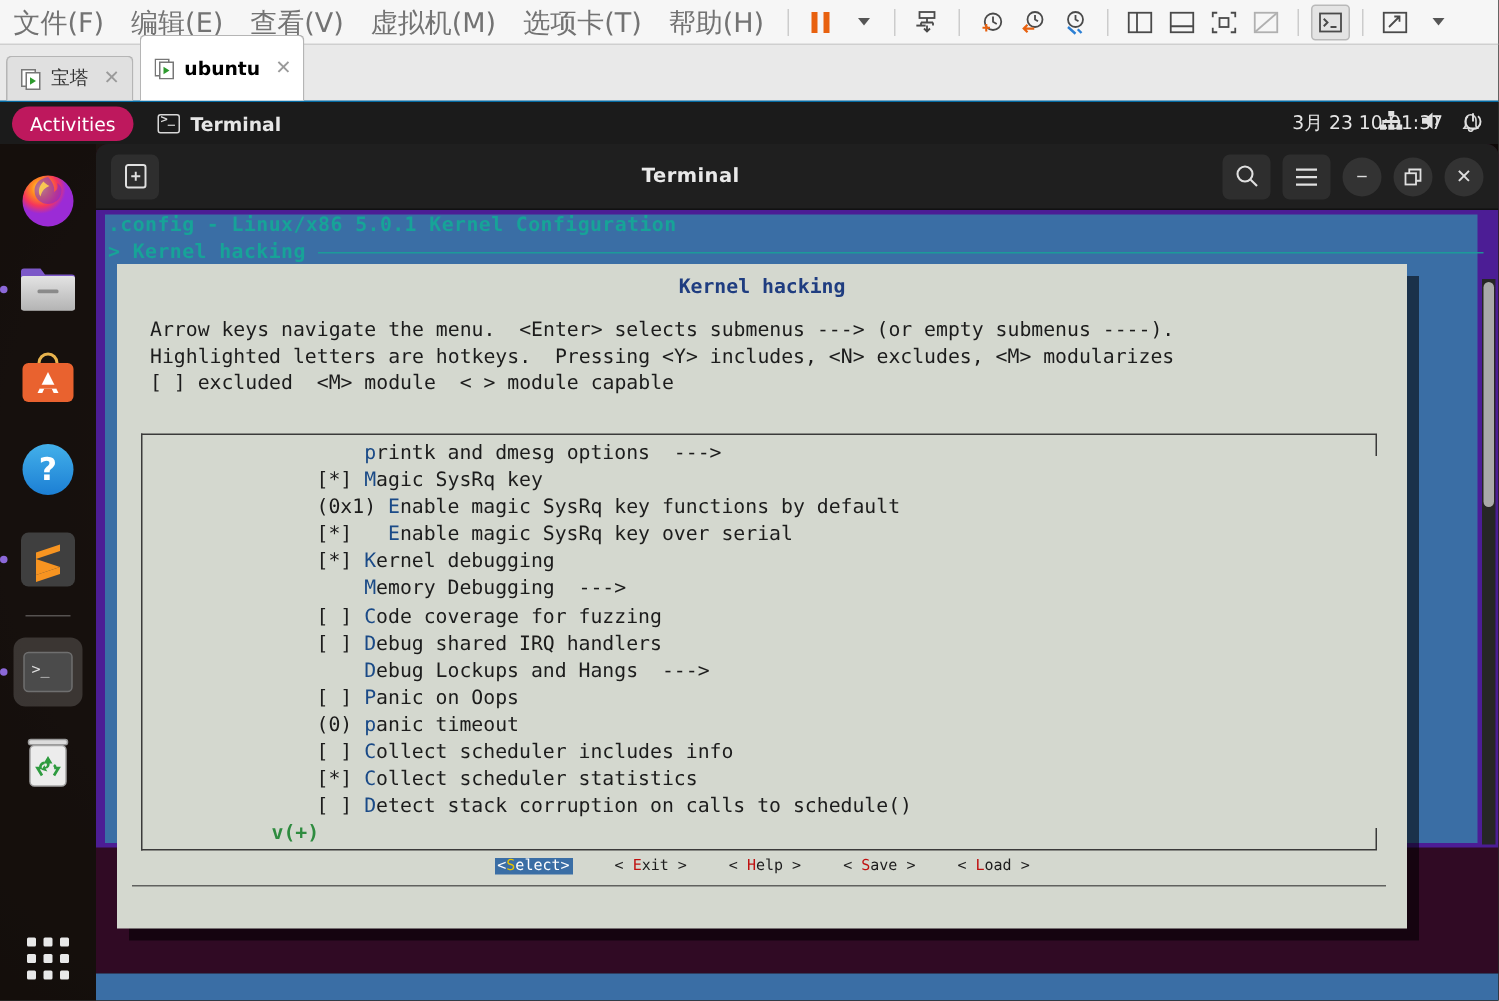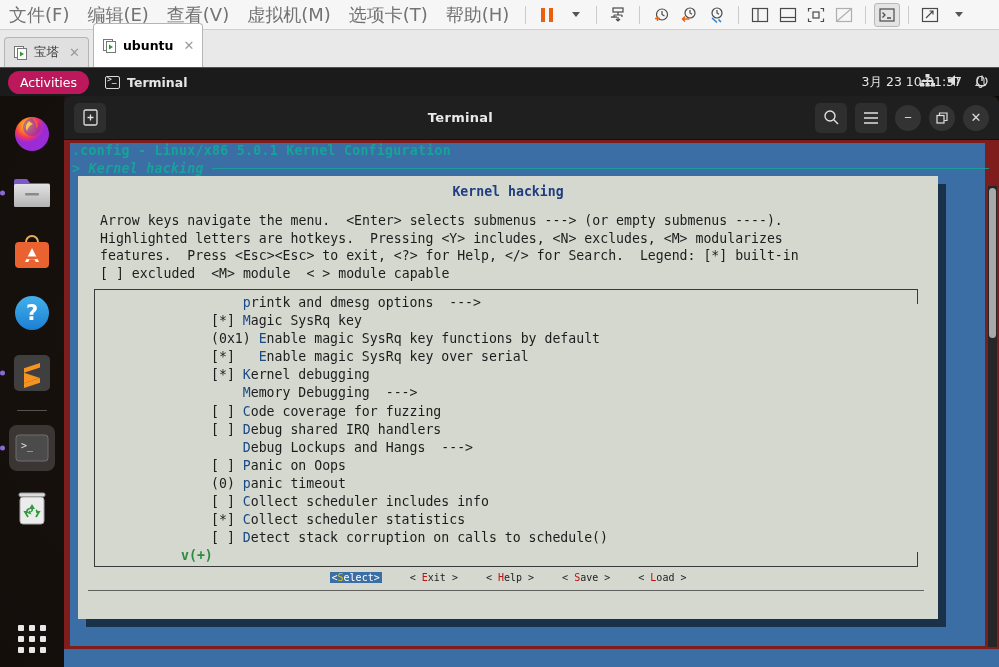--- a/index.html
+++ b/index.html
@@ -103,35 +103,35 @@
   .hdr-btn { width:32px;height:30px;border-radius:5px;background:#2e2e2e;
              display:flex;align-items:center;justify-content:center; }
   .hdr-title { flex:1; text-align:center; color:#e9e9e9; font-size:13px; font-weight:bold;
                font-family:"DejaVu Sans", sans-serif; letter-spacing:0.3px;}
   .hdr-right { display:flex; align-items:center; gap:8px; }
   .round-btn { width:26px;height:26px;border-radius:50%;background:#333;
                display:flex;align-items:center;justify-content:center;color:#ddd;font-size:13px;}
 
   
   .term-body {
-    position:relative; height:509px; background:#7f1d1d;
+    position:relative; height:425px; background:#4c1d95;
     font-family:"DejaVu Sans Mono", monospace;
   }
   .mc-blue {
     position:absolute; left:6px; top:3px; right:14px; bottom:3px;
     background:#3a6ea5;
   }
   .mc-head {
     position:absolute; left:8px; top:3px; font-size:13.2px; color:#17a398;
     font-weight:bold; letter-spacing:0.3px; white-space:pre;
   }
   .mc-path {
     position:absolute; left:8px; top:21px; font-size:13.2px; color:#17a398;
     font-weight:bold; letter-spacing:0.3px; white-space:pre;
-    display:flex; align-items:center; gap:8px; right:10px;font-style:italic;
+    display:flex; align-items:center; gap:8px; right:10px;
   }
   .mc-path .rule { flex:1; height:1px; background:#17a398; opacity:.85; }
 
   .mc-dialog {
     position:absolute; left:14px; top:36px; width:860px; height:443px;
     background:#d4d8cf;
     box-shadow: 8px 8px 0 0 rgba(0,0,0,0.55);
     padding:4px 8px;
   }
   .mc-title {
@@ -492,21 +492,20 @@
         <div class="mc-head">.config - Linux/x86 5.0.1 Kernel Configuration</div>
         <div class="mc-path">
           <span>&gt; Kernel hacking</span>
           <span class="rule"></span>
         </div>
 
         <div class="mc-dialog">
           <div class="mc-title">Kernel hacking</div>
           <div class="mc-help">Arrow keys navigate the menu.  &lt;Enter&gt; selects submenus ---&gt; (or empty submenus ----).</div>
           <div class="mc-help">Highlighted letters are hotkeys.  Pressing &lt;Y&gt; includes, &lt;N&gt; excludes, &lt;M&gt; modularizes</div>
-          <div class="mc-help">features.  Press &lt;Esc&gt;&lt;Esc&gt; to exit, &lt;?&gt; for Help, &lt;/&gt; for Search.  Legend: [*] built-in</div>
           <div class="mc-help">[ ] excluded  &lt;M&gt; module  &lt; &gt; module capable</div>
 
           <div class="mc-listframe">
             <div class="mc-list" id="mc-list">
                 <div class="mc-row"><span>    </span><span class="hk">p</span><span>rintk and dmesg options  ---&gt;</span></div>
                 <div class="mc-row"><span>[*] </span><span class="hk">M</span><span>agic SysRq key</span></div>
                 <div class="mc-row"><span>(0x1) </span><span class="hk">E</span><span>nable magic SysRq key functions by default</span></div>
                 <div class="mc-row"><span>[*]   </span><span class="hk">E</span><span>nable magic SysRq key over serial</span></div>
                 <div class="mc-row"><span>[*] </span><span class="hk">K</span><span>ernel debugging</span></div>
                 <div class="mc-row"><span>    </span><span class="hk">M</span><span>emory Debugging  ---&gt;</span></div>

